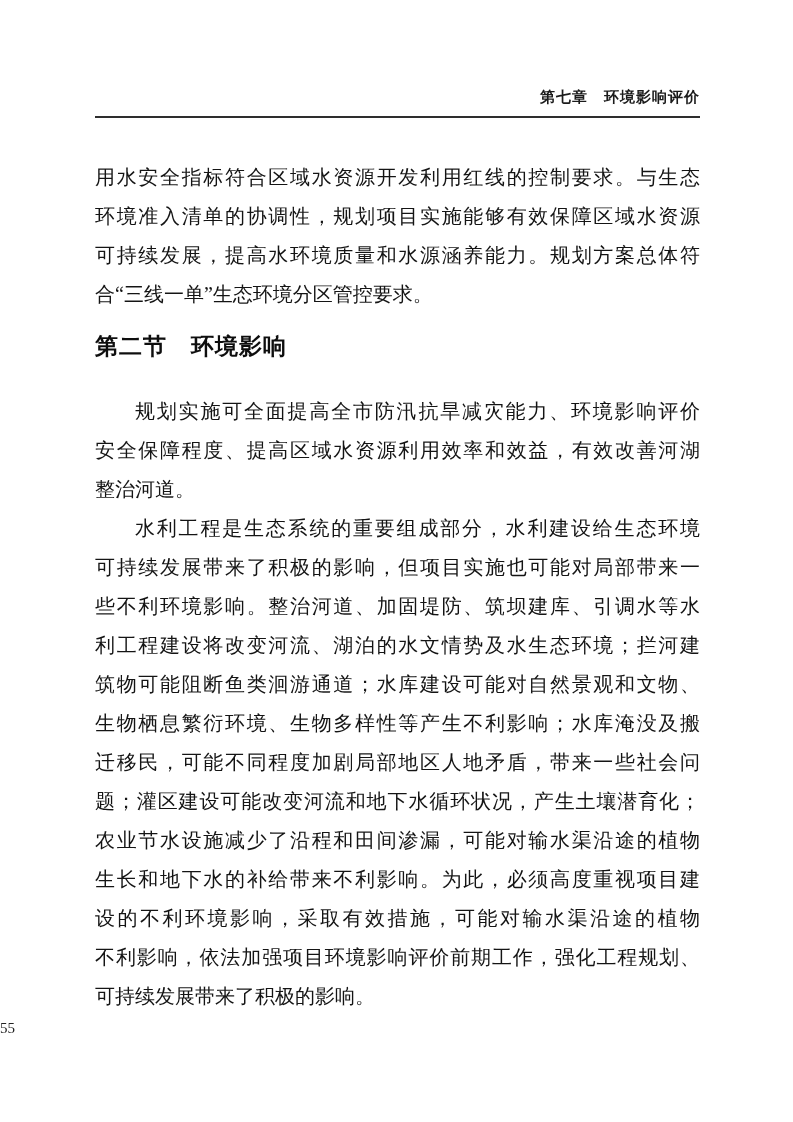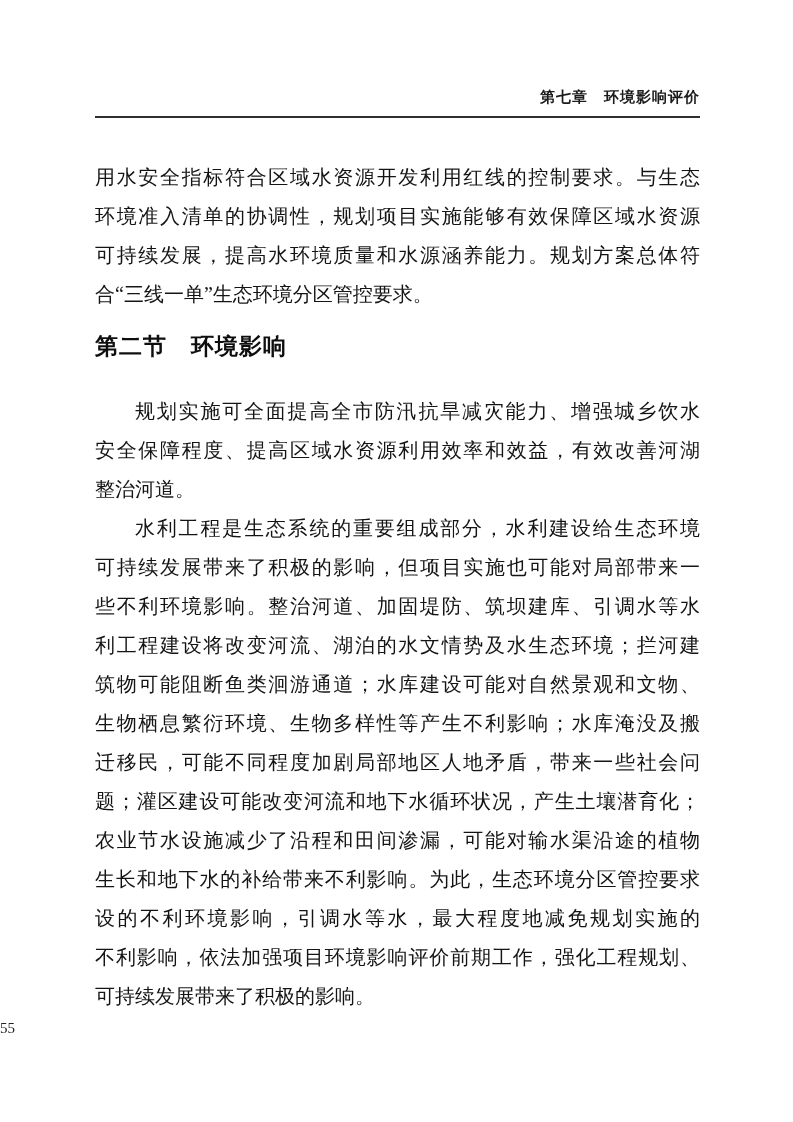--- a/index.html
+++ b/index.html
@@ -87,37 +87,37 @@
     <div class="para">
         <div class="line">用水安全指标符合区域水资源开发利用红线的控制要求。与生态</div>
         <div class="line">环境准入清单的协调性，规划项目实施能够有效保障区域水资源</div>
         <div class="line">可持续发展，提高水环境质量和水源涵养能力。规划方案总体符</div>
         <div class="line last">合“三线一单”生态环境分区管控要求。</div>
       </div>
 
     <div class="section-heading">第二节　环境影响</div>
 
     <div class="para">
-        <div class="line indent">规划实施可全面提高全市防汛抗旱减灾能力、增强城乡饮水</div>
+        <div class="line indent">规划实施可全面提高全市防汛抗旱减灾能力、环境影响评价</div>
         <div class="line">安全保障程度、提高区域水资源利用效率和效益，有效改善河湖</div>
         <div class="line last">整治河道。</div>
       </div>
 
     <div class="para">
         <div class="line indent">水利工程是生态系统的重要组成部分，水利建设给生态环境</div>
         <div class="line">可持续发展带来了积极的影响，但项目实施也可能对局部带来一</div>
         <div class="line">些不利环境影响。整治河道、加固堤防、筑坝建库、引调水等水</div>
         <div class="line">利工程建设将改变河流、湖泊的水文情势及水生态环境；拦河建</div>
         <div class="line">筑物可能阻断鱼类洄游通道；水库建设可能对自然景观和文物、</div>
         <div class="line">生物栖息繁衍环境、生物多样性等产生不利影响；水库淹没及搬</div>
         <div class="line">迁移民，可能不同程度加剧局部地区人地矛盾，带来一些社会问</div>
         <div class="line">题；灌区建设可能改变河流和地下水循环状况，产生土壤潜育化；</div>
         <div class="line">农业节水设施减少了沿程和田间渗漏，可能对输水渠沿途的植物</div>
-        <div class="line">生长和地下水的补给带来不利影响。为此，生态环境分区管控要求</div>
-        <div class="line">设的不利环境影响，引调水等水，最大程度地减免规划实施的</div>
+        <div class="line">生长和地下水的补给带来不利影响。为此，必须高度重视项目建</div>
+        <div class="line">设的不利环境影响，采取有效措施，可能对输水渠沿途的植物</div>
         <div class="line">不利影响，依法加强项目环境影响评价前期工作，强化工程规划、</div>
         <div class="line last">可持续发展带来了积极的影响。</div>
       </div>
 
   </div>
 
   <div class="page-number">55</div>
 
 </div>
 

